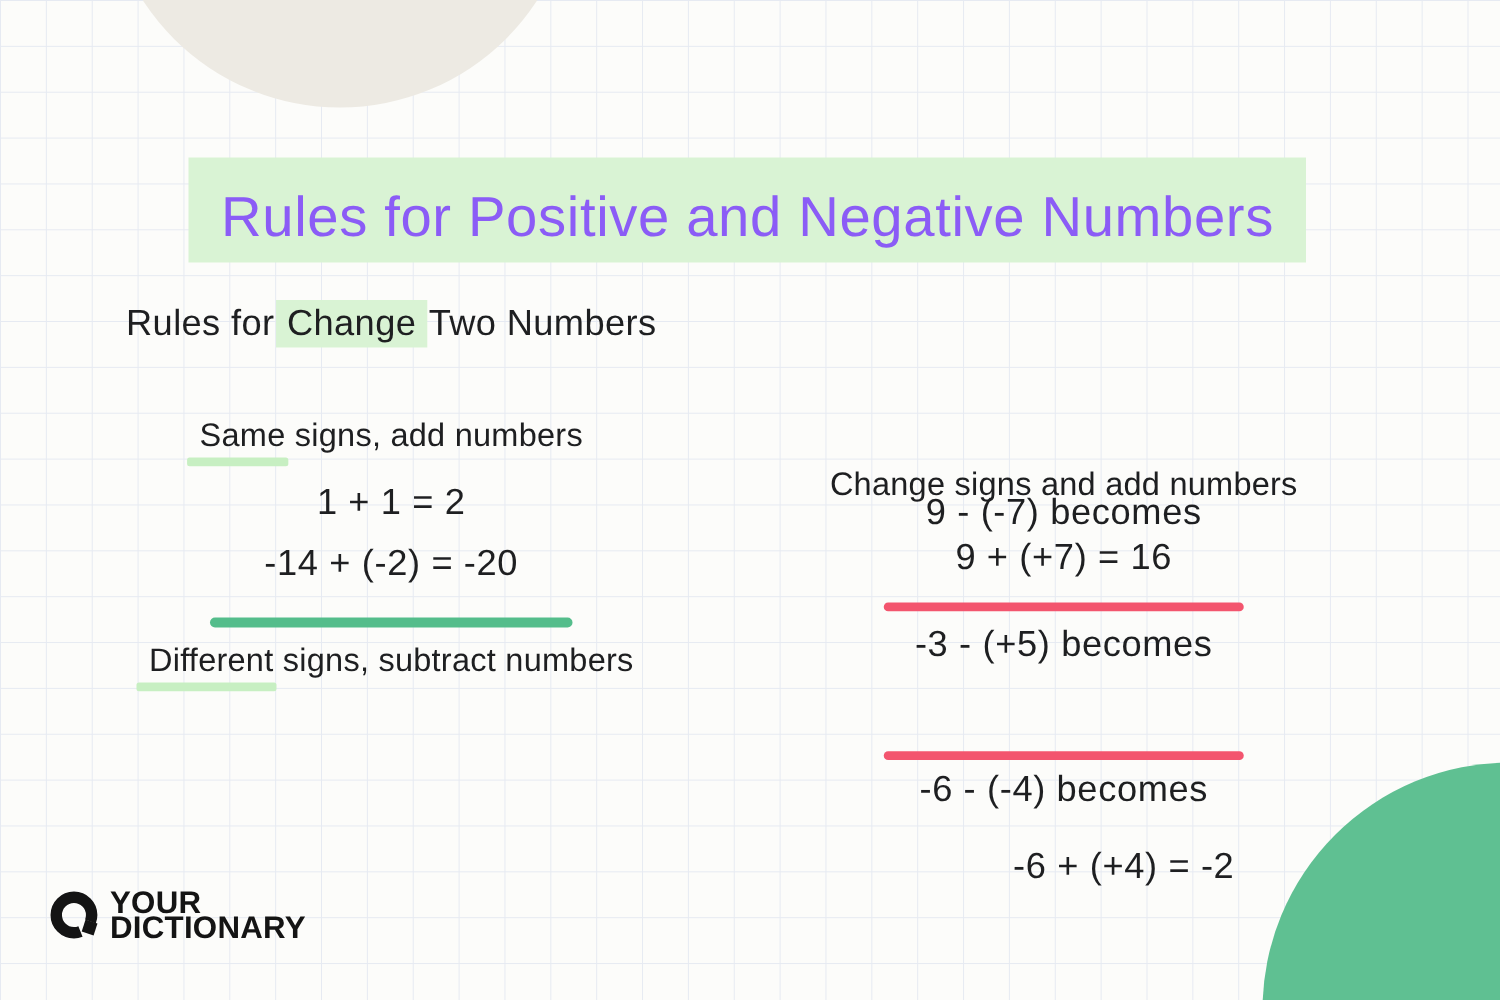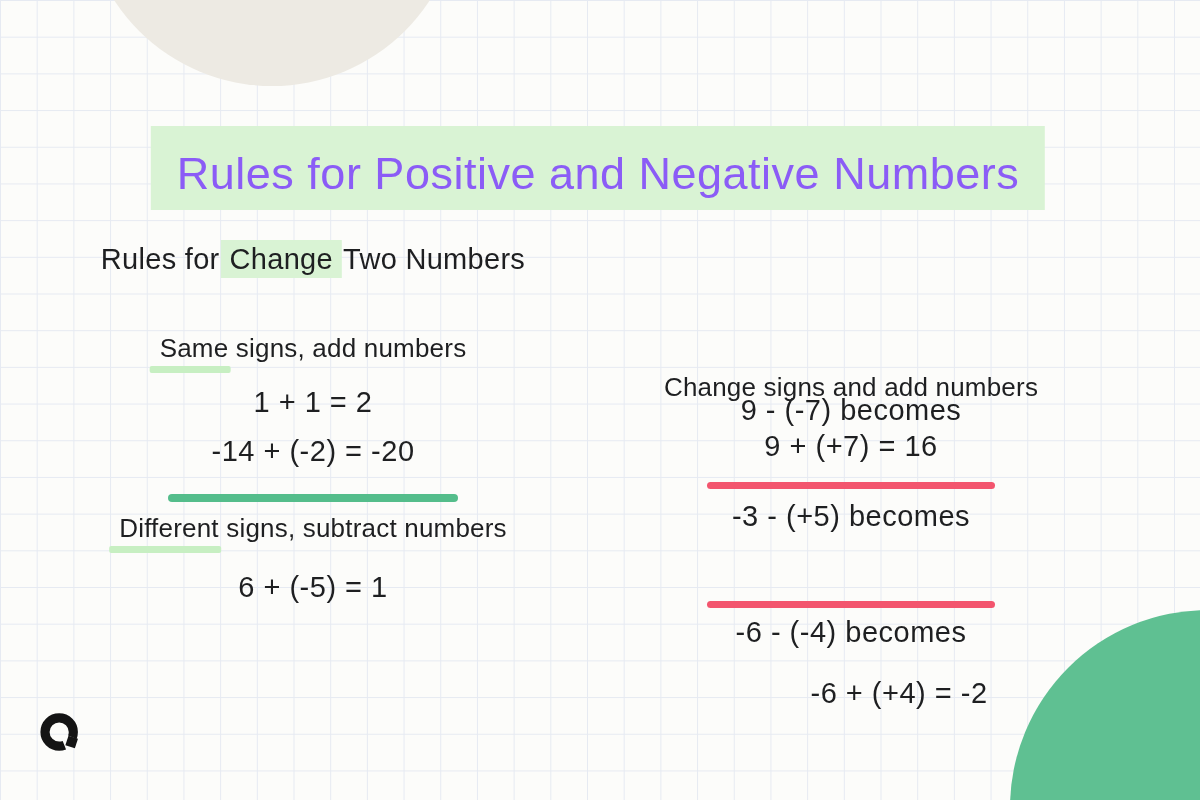--- a/index.html
+++ b/index.html
@@ -77,21 +77,20 @@
 
     <div class="cline col-left subhead" style="top:333px;"><span class="kw"><span>Same</span><span class="kw-bar"></span></span>&nbsp;<span>signs, add numbers</span></div>
 
     <div class="cline col-left eq" style="top:386px;">1 + 1 = 2</div>
     <div class="cline col-left eq" style="top:435px;">-14 + (-2) = -20</div>
 
     <div class="divider div-green col-left" style="top:494px;"></div>
 
     <div class="cline col-left subhead" style="top:513px;"><span class="kw"><span>Different</span><span class="kw-bar"></span></span>&nbsp;<span>signs, subtract numbers</span></div>
 
-    <div class="cline col-left eq" style="top:571px;">6 + (-5) = 1</div>
 
 
     <div class="cline col-right subhead" style="top:332px;margin-top:40px;">Change signs and add numbers</div>
 
     <div class="cline col-right eq" style="top:394px;">9 - (-7) becomes</div>
     <div class="cline col-right eq" style="top:430px;">9 + (+7) = 16</div>
 
     <div class="divider div-red col-right" style="top:482px;"></div>
 
     <div class="cline col-right eq" style="top:500px;">-3 - (+5) becomes</div>
@@ -99,16 +98,20 @@
     <div class="divider div-red col-right" style="top:601px;"></div>
 
     <div class="cline col-right eq" style="top:616px;">-6 - (-4) becomes</div>
     <div class="cline col-right eq" style="top:677px;margin-left:48px;">-6 + (+4) = -2</div>
 
     <div class="logo">
       <svg class="logo-mark" viewBox="0 0 48 54">
         <circle cx="23" cy="27" r="17" fill="none" stroke="#141414" stroke-width="11" pathLength="100" stroke-dasharray="87 13" stroke-dashoffset="-19"></circle>
         <rect x="32" y="33" width="12" height="12" fill="#141414" transform="rotate(18 38 39)"></rect>
       </svg>
+      <div class="logo-text">
+        <div>YOUR</div>
+        <div>DICTIONARY</div>
+      </div>
     </div>
 
   </div>
 </div>
 
 </body></html>

